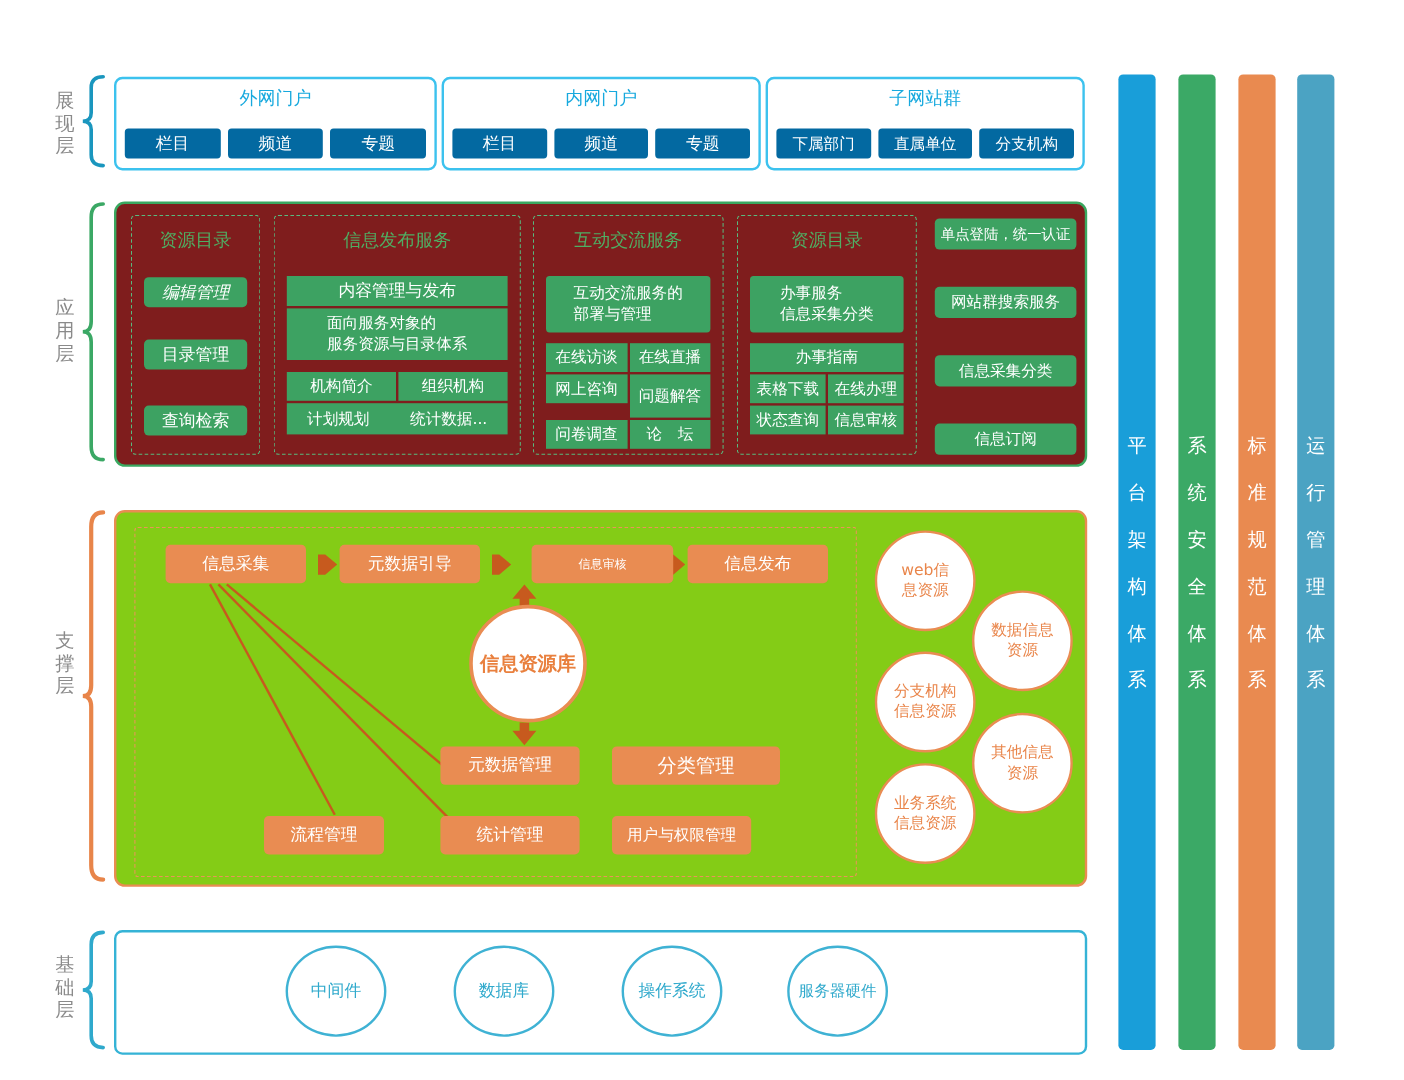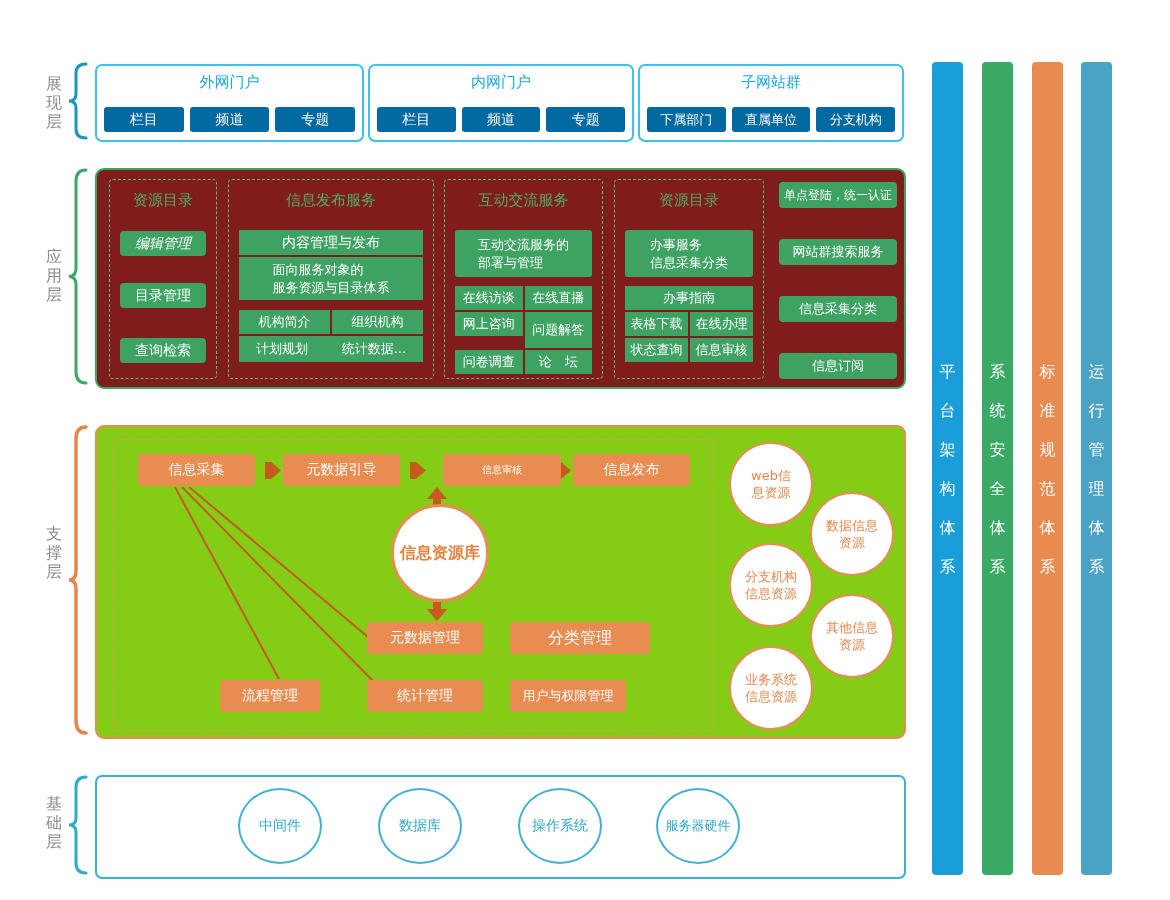--- a/index.html
+++ b/index.html
@@ -183,21 +183,21 @@
     <div class="obtn" style="left:413px;top:253px;width:116px;height:32px;font-size:13px;">用户与权限管理</div>
 
     <div class="ocircle pre" style="left:632px;top:15px;">web信
 息资源</div>
     <div class="ocircle pre" style="left:713px;top:65px;">数据信息
 资源</div>
     <div class="ocircle pre" style="left:632px;top:116px;">分支机构
 信息资源</div>
     <div class="ocircle pre" style="left:713px;top:167px;">其他信息
 资源</div>
-    <div class="ocircle pre" style="left:632px;top:219px;">业务系统
+    <div class="ocircle pre" style="left:632px;top:209px;">业务系统
 信息资源</div>
   </div>
 
   <div class="layerbox-blue">
     <div class="fcircle" style="left:141px;">中间件</div>
     <div class="fcircle" style="left:281px;">数据库</div>
     <div class="fcircle" style="left:421px;">操作系统</div>
     <div class="fcircle" style="left:559px;font-size:13px;">服务器硬件</div>
   </div>
 

